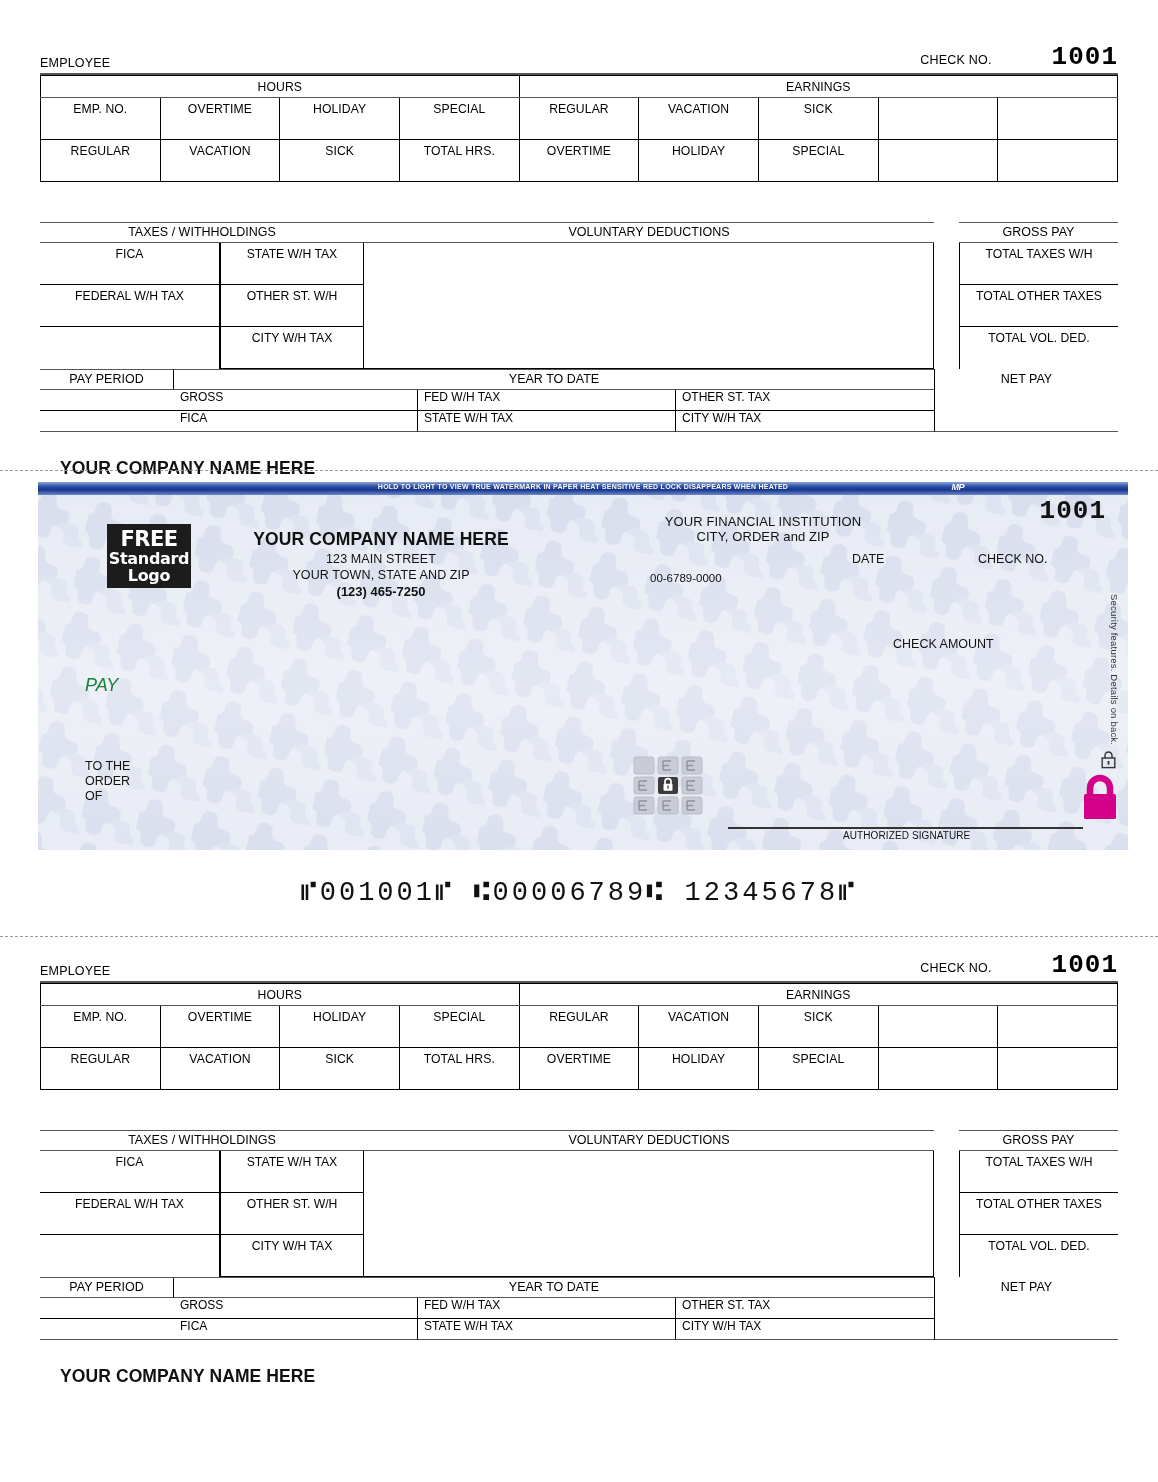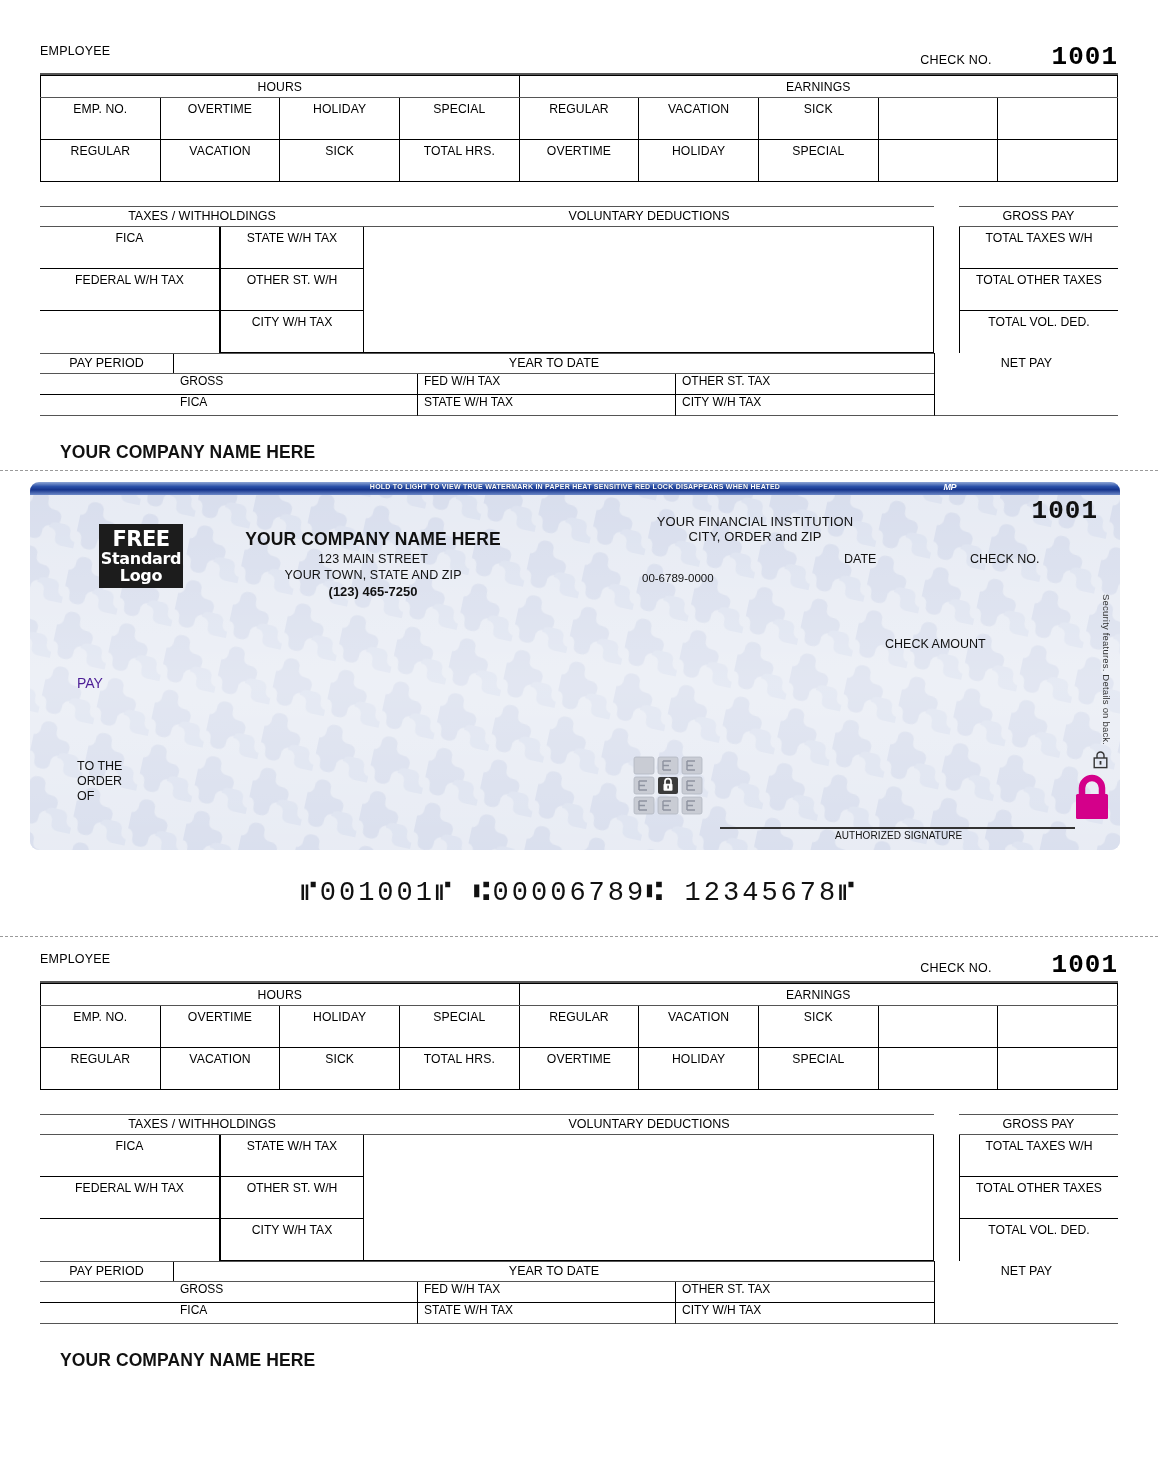--- a/index.html
+++ b/index.html
@@ -13,21 +13,21 @@
     width: 1158px;
     height: 1482px;
     background: #ffffff;
     margin: 0 auto;
     overflow: hidden;
     box-shadow: 0 0 0 1px #d9d9d9;
   }
   
   .stub { position:absolute; left:40px; width:1078px; }
   .stub .emp-row {
-    display:flex; justify-content:space-between; 
+    display:flex; justify-content:space-between; align-items:flex-end;
     font-size:12.5px; letter-spacing:.2px; padding-bottom:3px;
   }
   .checkno-wrap { display:flex; align-items:baseline; gap:60px; }
   .checkno-lbl { font-size:12.5px; }
   .checkno-num {
     font-family:"Liberation Mono","DejaVu Sans Mono",monospace;
     font-size:26px; font-weight:700; letter-spacing:1px; line-height:1;
   }
   .hr-dark { height:2px; background:#555; width:100%; }
 
@@ -39,37 +39,36 @@
     vertical-align:top;
     padding-top:4px;
     color:#000;
     letter-spacing:.1px;
   }
   .hdr-band td { border-left:none; border-right:none; border-top:none; border-bottom:1.5px solid #555; padding-top:2px; padding-bottom:3px; font-size:12.5px;}
   .hdr-band td.sep { border-left:1px solid #000; }
   .hdr-band td.nb { border-bottom:1.5px solid #555; }
 
   
-  .tax-wrap { display:flex; width:100%; }
+  .tax-wrap { display:flex; width:100%;margin-top:16px; }
   .tax-left { width:324px; }
   .tax-mid  { width:570px; }
   .tax-right{ width:184px;padding-left:25px; }
 
   .band {
     border-bottom:1.5px solid #555; border-top:1.5px solid #555;
     font-size:12.5px; text-align:center; padding:2px 0 3px;
   }
   .cellbox { border:1px solid #000; font-size:12.2px; text-align:center; padding-top:4px; }
 
   
   .check {
-    position:absolute; left:30px; width:1090px;
+    position:absolute; left:38px; width:1090px;
     background:#e4e8f2;
     overflow:hidden;
-    border-radius:9px;
   }
   .secpattern { position:absolute; inset:0; }
   .topstrip {
     position:absolute; left:0; right:0; top:0; height:13px;
     background: linear-gradient(180deg,#8ea6d6 0%,#2a50a8 35%,#16348c 60%,#6d89c8 100%);
   }
   .topstrip .t {
     position:absolute; left:50%; top:1px; transform:translateX(-50%);
     color:#fff; font-size:7px; font-weight:700; letter-spacing:.25px;
     white-space:nowrap; text-shadow:0 0 1px rgba(0,0,0,.4);
@@ -102,21 +101,21 @@
   .co-phone { font-size:13px; font-weight:700; color:#111; margin-top:2px; }
 
   .bank-block { position:absolute; left:560px; top:32px; width:330px; text-align:center; }
   .bank1 { font-size:13px; color:#111; letter-spacing:.1px;}
   .bank2 { font-size:13px; color:#111; letter-spacing:.1px;}
   .fraction { position:absolute; left:612px; top:90px; font-size:11.5px; color:#111; }
 
   .lbl-date   { position:absolute; left:814px;  top:70px;  font-size:12.5px; color:#111;}
   .lbl-chkno  { position:absolute; left:940px;  top:70px;  font-size:12.5px; color:#111;}
   .lbl-amount { position:absolute; left:855px;  top:155px; font-size:12.5px; color:#111;}
-  .lbl-pay    { position:absolute; left:47px;   top:193px; font-size:14px; color:#4c1d95;}
+  .lbl-pay    { position:absolute; left:47px;   top:193px; font-size:18px; color:#15803d;font-style:italic;}
   .lbl-order  { position:absolute; left:47px;   top:277px; font-size:12.5px; color:#111; line-height:1.18;}
 
   .sig-line { position:absolute; left:690px; top:345px; width:355px; height:1.5px; background:#333; }
   .sig-lbl  { position:absolute; left:805px; top:348px; font-size:10px; color:#111; letter-spacing:.1px;}
 
   .vert-text {
     position:absolute; right:8px; top:112px;
     writing-mode:vertical-rl;
     font-size:9.5px; color:#333; letter-spacing:.2px;
   }

